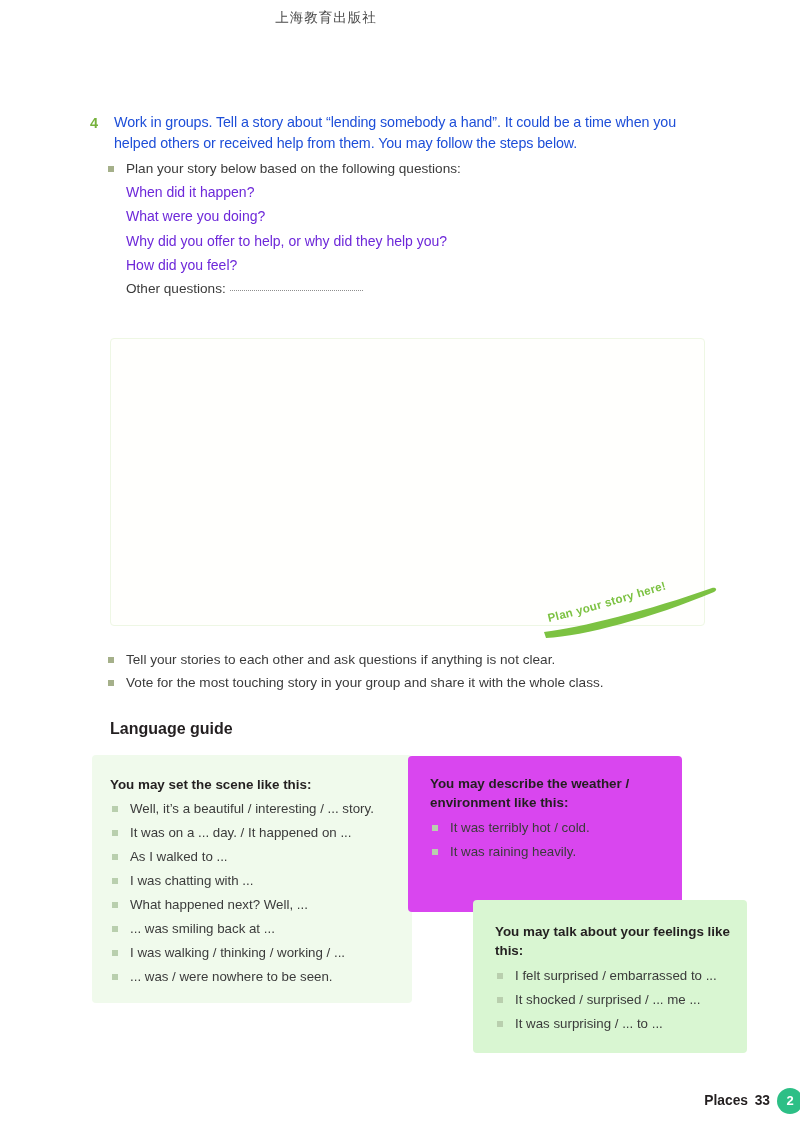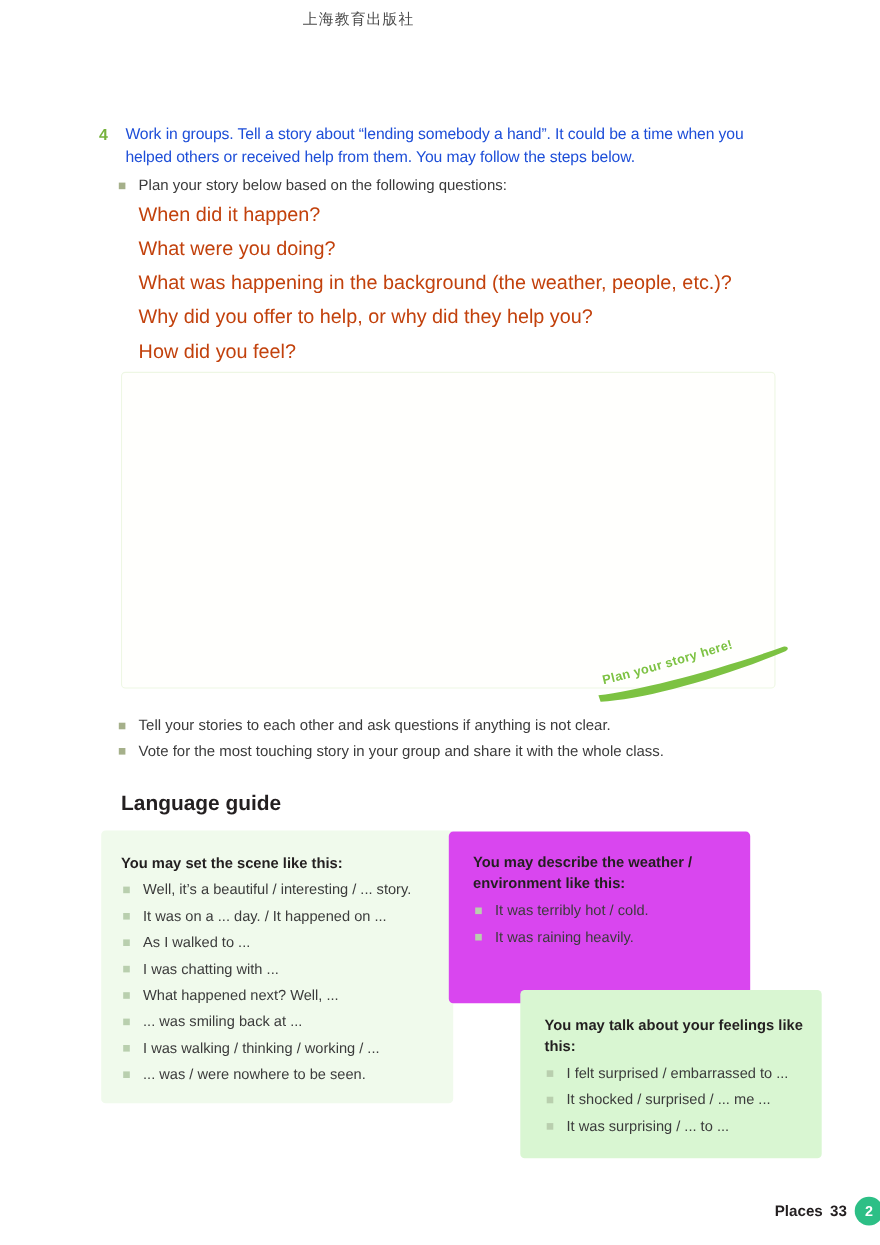--- a/index.html
+++ b/index.html
@@ -66,23 +66,23 @@
   .bullet-row .sq {
     position: absolute;
     left: 4px;
     top: 9px;
     width: 6px;
     height: 6px;
     background: #a5b08a;
   }
   .plain-row {
     padding-left: 22px;
-    font-size: 18px;
+    font-size: 14px;
     line-height: 1.72;
-    color: #c2410c;
+    color: #6d28d9;
   }
   .sub-list {
     position: absolute;
     left: 104px;
     top: 157px;
     width: 600px;
   }
   .other-q {
     position: relative;
     padding-left: 22px;
@@ -140,21 +140,21 @@
     left: 104px;
     top: 648px;
     width: 600px;
   }
 
   
   .lg-heading {
     position: absolute;
     left: 110px;
     top: 720px;
-    font-size: 19px;
+    font-size: 16px;
     font-weight: bold;
     color: #231f20;
   }
 
   
   .card {
     position: absolute;
     border-radius: 4px;
     box-sizing: border-box;
   }
@@ -259,21 +259,20 @@
   <div class="task-stem">Work in groups. Tell a story about “lending somebody a hand”. It could be a time when you helped others or received help from them. You may follow the steps below.</div>
 </div>
 
 <div class="sub-list">
   <div class="bullet-row">
     <span class="sq"></span>
     <span>Plan your story below based on the following questions:</span>
   </div>
   <div class="plain-row">When did it happen?</div>
   <div class="plain-row">What were you doing?</div>
-  <div class="plain-row">What was happening in the background (the weather, people, etc.)?</div>
   <div class="plain-row">Why did you offer to help, or why did they help you?</div>
   <div class="plain-row">How did you feel?</div>
   <div class="other-q">
     <span>Other questions:</span><span class="dots"></span>
   </div>
 </div>
 
 <div class="story-box"></div>
 
 <svg class="swoosh" viewBox="0 0 180 70">

